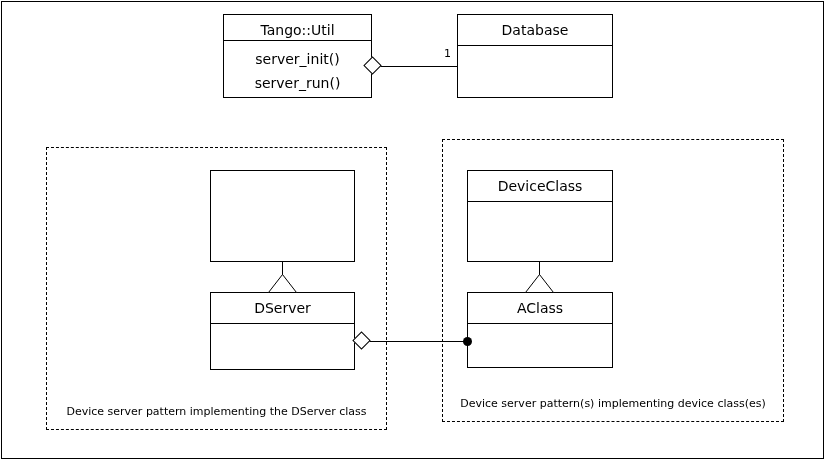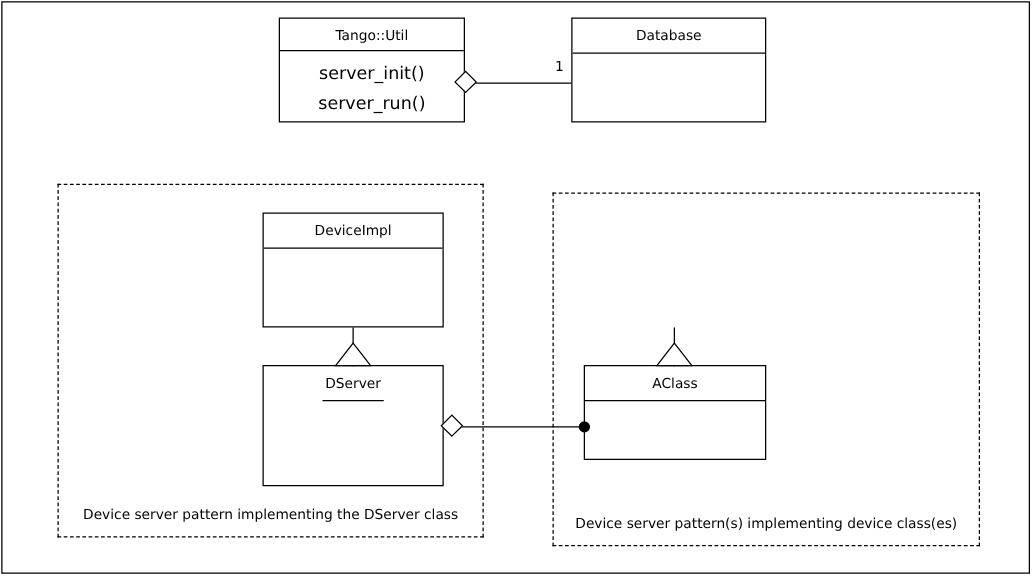--- a/index.html
+++ b/index.html
@@ -38,21 +38,21 @@
     box-sizing: border-box;
     border: 1px solid #000000;
     background: #ffffff;
     display: flex;
     flex-direction: column;
   }
   .uml-class .class-name {
     box-sizing: border-box;
     border-bottom: 1px solid #000000;
     text-align: center;
-    font-size: 11px;
+    font-size: 14px;
     color: #000000;
     line-height: 1;
     padding: 8px 2px 8px 2px;
     white-space: nowrap;
     overflow: hidden;
   }
   .uml-class .class-body {
     box-sizing: border-box;
     flex: 1 1 auto;
     display: flex;
@@ -156,38 +156,41 @@
 
   <div class="line-h" style="left:379px; top:66px; width:78px;"></div>
   <div class="diamond" style="left:366px; top:59px;"></div>
   <div class="multiplicity" style="left:444px; top:48px;">1</div>
 
   <div class="pattern-box" style="left:46px; top:147px; width:341px; height:283px;">
     <div class="pattern-caption">Device server pattern implementing the DServer class</div>
   </div>
 
   <div class="uml-class" style="left:210px; top:170px; width:145px; height:92px;">
-    <div class="class-name">DeviceImpl</div>
-    <div class="class-body"></div>
-  </div>
-
-  <div class="uml-class" style="left:210px; top:292px; width:145px; height:97px;align-items:center;">
+    <div class="class-body"></div>
+  </div>
+
+  <div class="uml-class" style="left:210px; top:292px; width:145px; height:78px;">
     <div class="class-name">DServer</div>
     <div class="class-body"></div>
   </div>
 
   <div class="line-v" style="left:282px; top:262px; height:31px;"></div>
   <svg class="triangle" style="left:268px; top:274px;" width="29" height="19" viewBox="0 0 29 19">
     <polygon points="14.5,0.5 28.5,18.5 0.5,18.5" fill="#ffffff" stroke="#000000" stroke-width="1"></polygon>
   </svg>
 
-  <div class="pattern-box" style="left:442px; top:154px; width:342px; height:283px;">
+  <div class="pattern-box" style="left:442px; top:139px; width:342px; height:283px;">
     <div class="pattern-caption">Device server pattern(s) implementing device class(es)</div>
   </div>
 
+  <div class="uml-class" style="left:467px; top:170px; width:146px; height:92px;">
+    <div class="class-name">DeviceClass</div>
+    <div class="class-body"></div>
+  </div>
 
   <div class="uml-class" style="left:467px; top:292px; width:146px; height:76px;">
     <div class="class-name">AClass</div>
     <div class="class-body"></div>
   </div>
 
   <div class="line-v" style="left:539px; top:262px; height:31px;"></div>
   <svg class="triangle" style="left:525px; top:274px;" width="29" height="19" viewBox="0 0 29 19">
     <polygon points="14.5,0.5 28.5,18.5 0.5,18.5" fill="#ffffff" stroke="#000000" stroke-width="1"></polygon>
   </svg>

